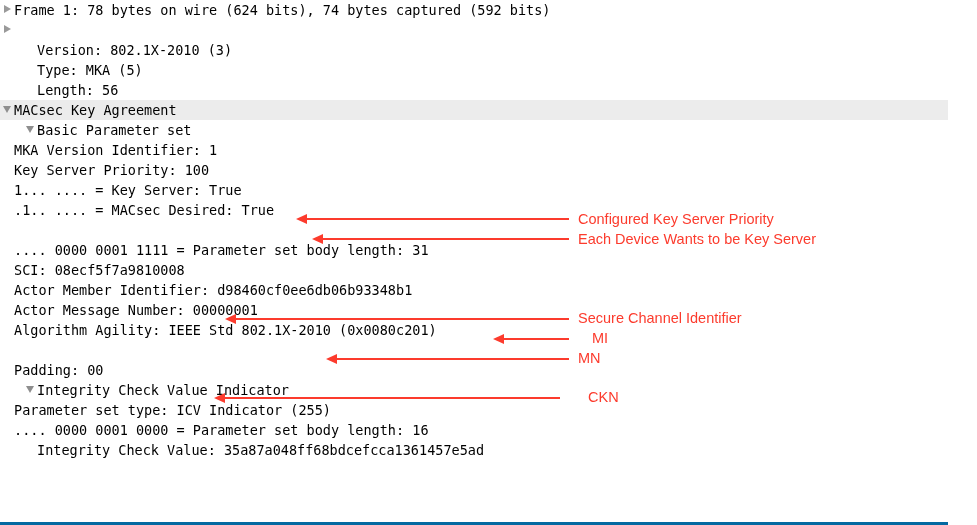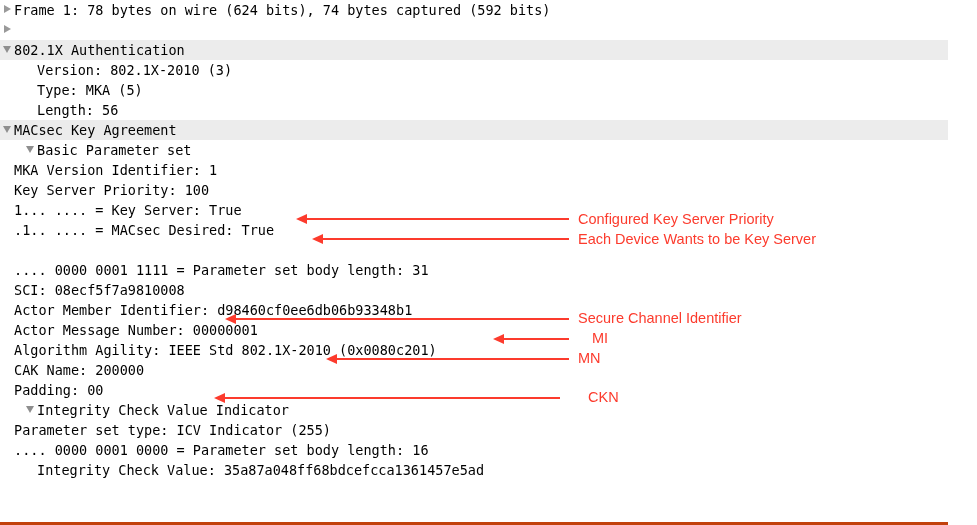--- a/index.html
+++ b/index.html
@@ -5,21 +5,21 @@
   html, body {
     margin: 0;
     padding: 0;
     background: #ffffff;
   }
   #screen {
     position: relative;
     width: 948px;
     height: 525px;
     background: #ffffff;
-    border-bottom: 3px solid #c2410c;
+    border-bottom: 3px solid #0369a1;
     box-sizing: border-box;
     overflow: hidden;
     font-family: "DejaVu Sans Mono", "Liberation Mono", monospace;
   }
   
   #tree {
     position: absolute;
     left: 0;
     top: 0;
     width: 977px;
@@ -98,37 +98,36 @@
   }
 </style>
 </head>
 <body>
 
 <div id="screen">
 
   <div id="tree">
       <div class="row ind0"><span class="tw"><span class="tri right"></span></span><span class="lbl">Frame 1: 78 bytes on wire (624 bits), 74 bytes captured (592 bits)</span></div>
       <div class="row ind0"><span class="tw"><span class="tri right"></span></span></div>
-      <div class="row ind0 hl"><span class="tw"><span class="tri down"></span></span><span class="lbl">802.1X Authentication</span></div>
       <div class="row ind1"><span class="tw"><span class="tri blank"></span></span><span class="lbl">Version: 802.1X-2010 (3)</span></div>
       <div class="row ind1"><span class="tw"><span class="tri blank"></span></span><span class="lbl">Type: MKA (5)</span></div>
       <div class="row ind1"><span class="tw"><span class="tri blank"></span></span><span class="lbl">Length: 56</span></div>
       <div class="row ind0 hl"><span class="tw"><span class="tri down"></span></span><span class="lbl">MACsec Key Agreement</span></div>
       <div class="row ind1"><span class="tw"><span class="tri down"></span></span><span class="lbl">Basic Parameter set</span></div>
       <div class="row ind2"><span class="tw"><span class="tri blank"></span></span><span class="lbl">MKA Version Identifier: 1</span></div>
       <div class="row ind2"><span class="tw"><span class="tri blank"></span></span><span class="lbl">Key Server Priority: 100</span></div>
       <div class="row ind2"><span class="tw"><span class="tri blank"></span></span><span class="lbl">1... .... = Key Server: True</span></div>
       <div class="row ind2"><span class="tw"><span class="tri blank"></span></span><span class="lbl">.1.. .... = MACsec Desired: True</span></div>
       <div class="row ind2"><span class="tw"><span class="tri blank"></span></span></div>
       <div class="row ind2"><span class="tw"><span class="tri blank"></span></span><span class="lbl">.... 0000 0001 1111 = Parameter set body length: 31</span></div>
       <div class="row ind2"><span class="tw"><span class="tri blank"></span></span><span class="lbl">SCI: 08ecf5f7a9810008</span></div>
       <div class="row ind2"><span class="tw"><span class="tri blank"></span></span><span class="lbl">Actor Member Identifier: d98460cf0ee6db06b93348b1</span></div>
       <div class="row ind2"><span class="tw"><span class="tri blank"></span></span><span class="lbl">Actor Message Number: 00000001</span></div>
       <div class="row ind2"><span class="tw"><span class="tri blank"></span></span><span class="lbl">Algorithm Agility: IEEE Std 802.1X-2010 (0x0080c201)</span></div>
-      <div class="row ind2"><span class="tw"><span class="tri blank"></span></span><span class="lbl">CAK Name: 200000</span></div>
+      <div class="row ind2"><span class="tw"><span class="tri blank"></span></span></div>
       <div class="row ind2"><span class="tw"><span class="tri blank"></span></span><span class="lbl">Padding: 00</span></div>
       <div class="row ind1"><span class="tw"><span class="tri down"></span></span><span class="lbl">Integrity Check Value Indicator</span></div>
       <div class="row ind2"><span class="tw"><span class="tri blank"></span></span><span class="lbl">Parameter set type: ICV Indicator (255)</span></div>
       <div class="row ind2"><span class="tw"><span class="tri blank"></span></span><span class="lbl">.... 0000 0001 0000 = Parameter set body length: 16</span></div>
       <div class="row ind1"><span class="tw"><span class="tri blank"></span></span><span class="lbl">Integrity Check Value: 35a87a048ff68bdcefcca1361457e5ad</span></div>
     </div>
 
   <div id="annots">
       <div class="ann-text" style="left: 578px; top: 181px;">Configured Key Server Priority</div>
       <div class="ann-line" style="left: 307px; top: 188px; width: 262px;"></div>

